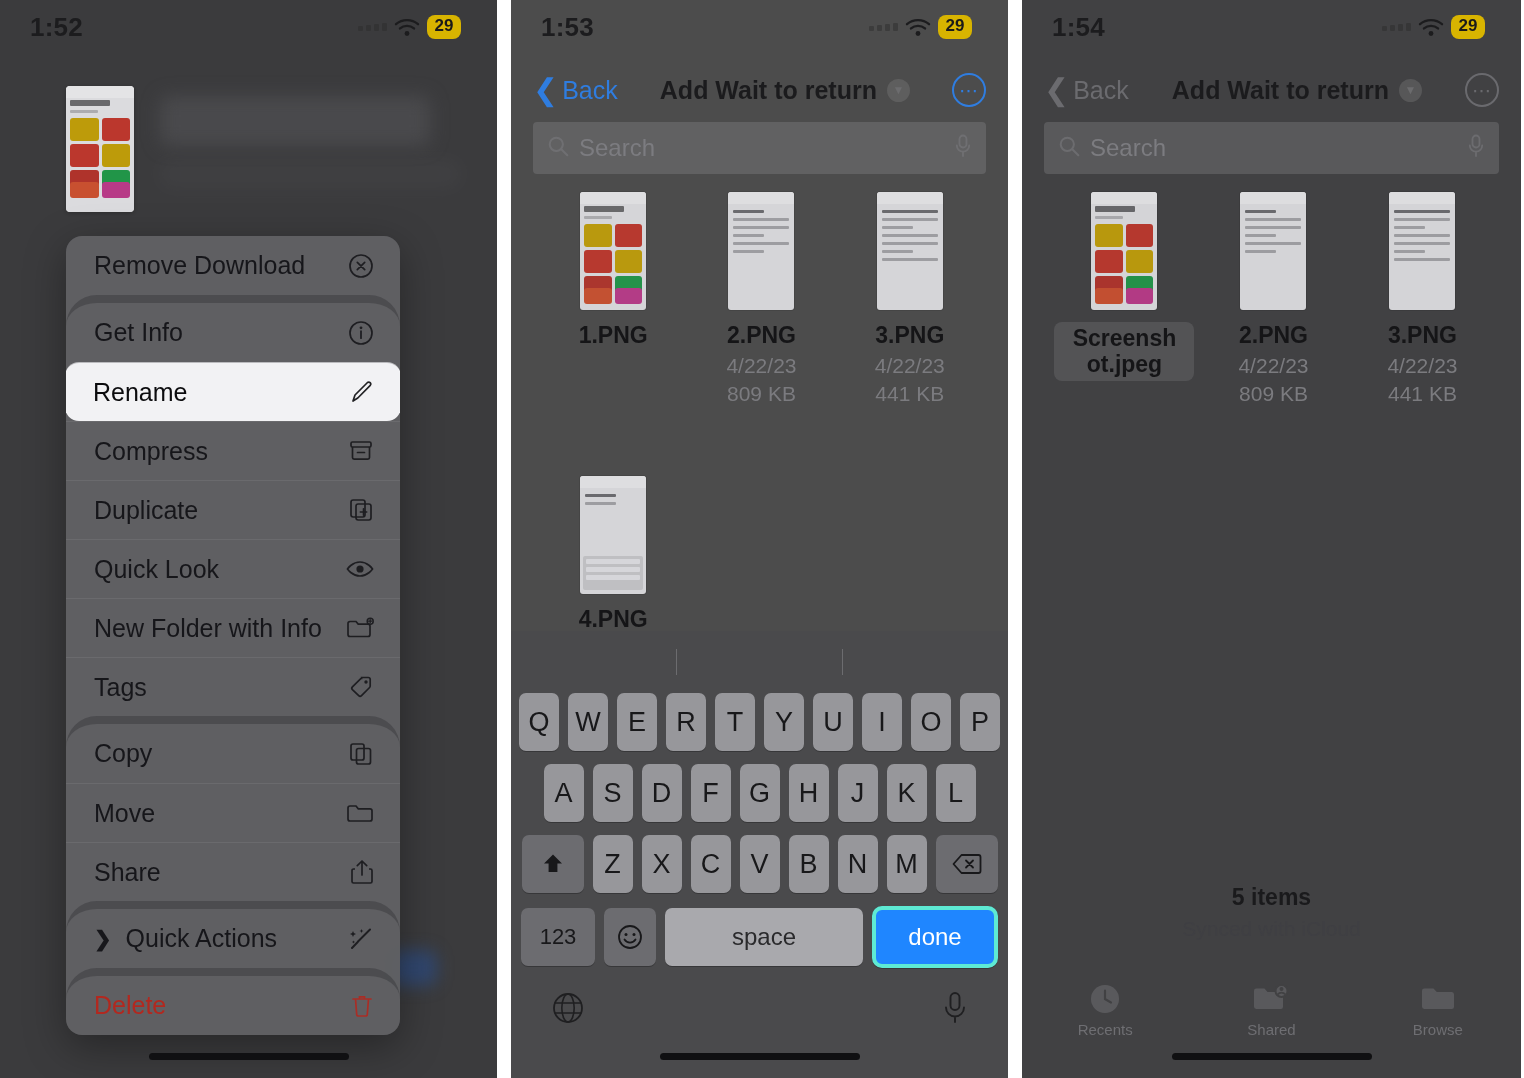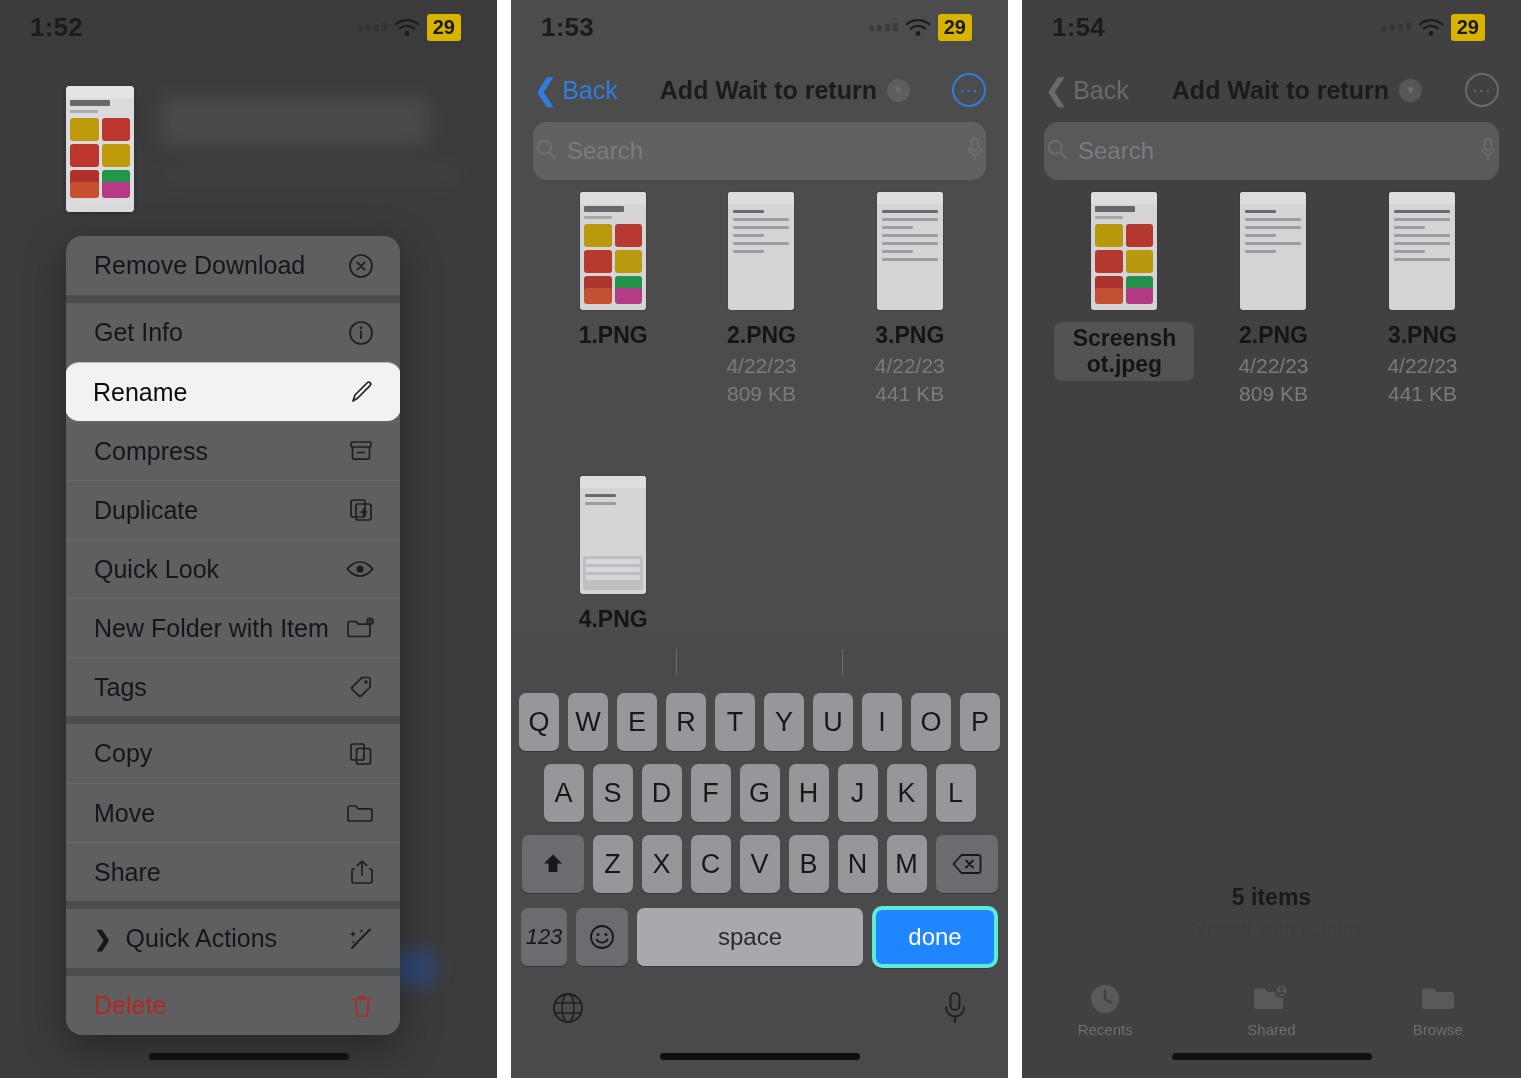--- a/index.html
+++ b/index.html
@@ -48,22 +48,22 @@
     display:block; width: 5px; background: #2a2a2a; border-radius: 1px;
   }
   .sb-dots i:nth-child(1){ height: 5px; }
   .sb-dots i:nth-child(2){ height: 6px; }
   .sb-dots i:nth-child(3){ height: 7px; }
   .sb-dots i:nth-child(4){ height: 8px; }
   .wifi { width: 26px; height: 19px; position: relative; }
   .wifi svg { display:block; }
   .battery {
     background: #d8b400; color: #1a1a1a;
-    font-size: 20px; font-weight: bold;
-    border-radius: 3px;
+    font-size: 17px; font-weight: bold;
+    border-radius: 8px;
     padding: 2px 6px 3px 6px;
     min-width: 34px; text-align: center;
     line-height: 1.1;
   }
 
   
   .navbar {
     position: absolute; top: 62px; left: 0; right: 0;
     height: 56px;
     display: flex; align-items: center;
@@ -96,24 +96,24 @@
     display: flex; align-items: center; justify-content: center;
     font-size: 19px; letter-spacing: 1px;
     flex: 0 0 auto;
   }
   .dim-nav .nav-back { color: #6b6b6f; }
   .dim-nav .nav-more { border-color: #6a6a6e; color: #6a6a6e; }
 
   
   .searchbar {
     position: absolute; top: 122px; left: 22px; right: 22px;
-    height: 58px; border-radius: 14px;
+    height: 52px; border-radius: 4px;
     background: rgba(145,145,148,.30);
     display: flex; align-items: center;
-    padding: 0 2px; z-index: 30;
+    padding: 0 14px; z-index: 30;
   }
   .searchbar .mag { margin-right: 10px; opacity: .55; }
   .search-ph { font-size: 24px; color: #7c7c80; flex: 1 1 auto; }
   .mic { opacity: .55; }
 
   
   .filegrid {
     position: absolute; left: 4px; right: 0;
     display: flex; flex-wrap: wrap;
     padding: 0 24px;
@@ -157,21 +157,21 @@
   
   .ctxmenu {
     position: absolute;
     left: 66px; top: 236px; width: 334px;
     background: rgba(96,96,99,.97);
     border-radius: 16px;
     overflow: hidden;
     z-index: 35;
     box-shadow: 0 12px 40px rgba(0,0,0,.35);
   }
-  .ctx-group + .ctx-group { border-top: 8px solid rgba(60,60,63,.55); }
+  .ctx-group + .ctx-group { border-top: 8px solid rgba(60,60,63,.55); border-radius: 31px; }
   .ctx-item {
     height: 59px; display: flex; align-items: center;
     padding: 0 26px 0 28px;
     color: #16161a; font-size: 25px;
     position: relative;
   }
   .ctx-item + .ctx-item { border-top: 1px solid rgba(120,120,124,.45); }
   .ctx-item .label { flex: 1 1 auto; }
   .ctx-item .ic { width: 30px; display: flex; justify-content: flex-end; opacity:.9; }
   .ctx-item.highlight {
@@ -196,21 +196,21 @@
   .key {
     background: #97979b; border-radius: 7px;
     width: 40px; height: 58px;
     display: flex; align-items: center; justify-content: center;
     font-size: 27px; color: #18181a;
     box-shadow: 0 1px 0 rgba(0,0,0,.25);
   }
   .kb-row.r2 { padding: 0 22px; }
   .key.fn { background: #6c6c70; width: 62px; }
   .kb-row.r4 { gap: 9px; padding: 0 10px; align-items: center; }
-  .key.numkey { background:#6c6c70; width: 46px; font-size: 22px; font-style: italic; }
+  .key.numkey { background:#6c6c70; width: 74px; font-size: 22px; }
   .key.emoji { background:#6c6c70; width: 52px; font-size: 24px; }
   .key.space { background:#a9a9ad; flex: 1 1 auto; font-size: 24px; color:#2a2a2c; }
   .key.done {
     background: #1f86ff; color:#fff; width: 126px;
     font-size: 24px; border: 4px solid #5eead4;
     border-radius: 10px; height: 62px;
   }
   .kb-bottom {
     display: flex; align-items: center; justify-content: space-between;
     padding: 10px 40px 0 40px;
@@ -374,21 +374,21 @@
           <span class="label">Quick Look</span>
           <span class="ic">
             <svg width="28" height="26" viewBox="0 0 28 26">
                 <path d="M1.5 13S6 6 14 6s12.5 7 12.5 7-4.5 7-12.5 7S1.5 13 1.5 13z" fill="none" stroke="#17171b" stroke-width="1.7"></path>
                 <circle cx="14" cy="13" r="3.6" fill="#17171b"></circle>
               </svg>
           </span>
         </div>
 
         <div class="ctx-item">
-          <span class="label">New Folder with Item</span>
+          <span class="label">New Folder with Info</span>
           <span class="ic">
             <svg width="28" height="26" viewBox="0 0 28 26">
                 <path d="M2 8.5a2 2 0 0 1 2-2h6l2.2 2.6H22a2 2 0 0 1 2 2v8.4a2 2 0 0 1-2 2H4a2 2 0 0 1-2-2z" fill="none" stroke="#17171b" stroke-width="1.7"></path>
                 <circle cx="24.2" cy="6.2" r="3" fill="none" stroke="#17171b" stroke-width="1.5"></circle>
                 <path d="M24.2 4.6v3.2M22.6 6.2h3.2" stroke="#17171b" stroke-width="1.3" stroke-linecap="round"></path>
               </svg>
           </span>
         </div>
 
         <div class="ctx-item">

